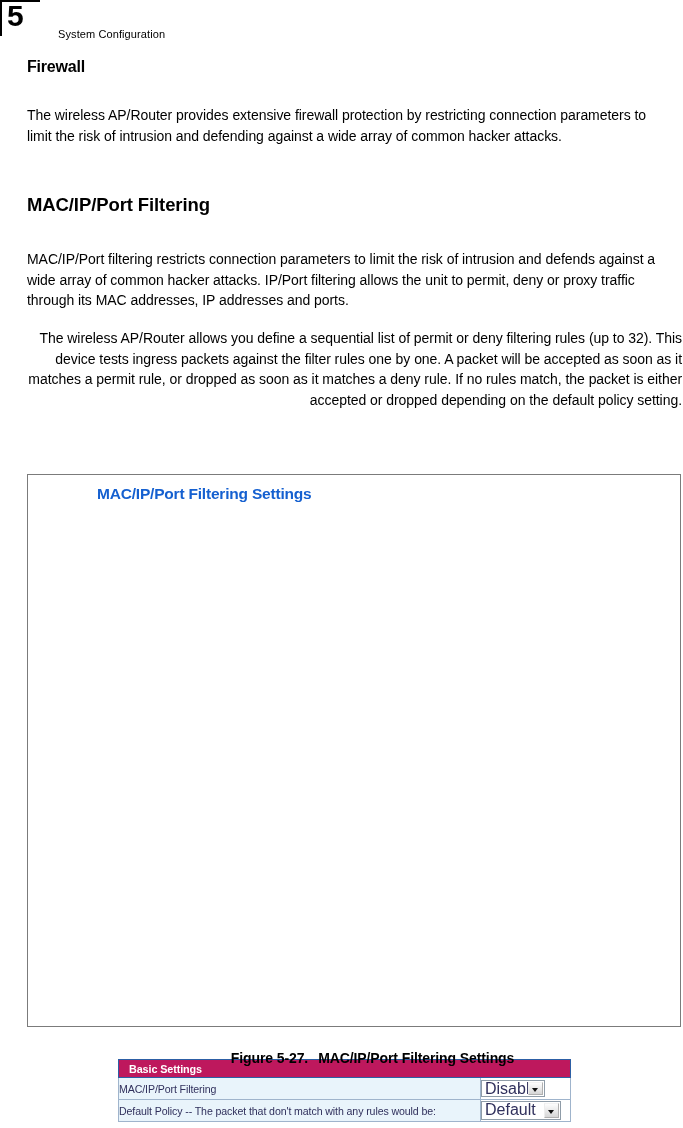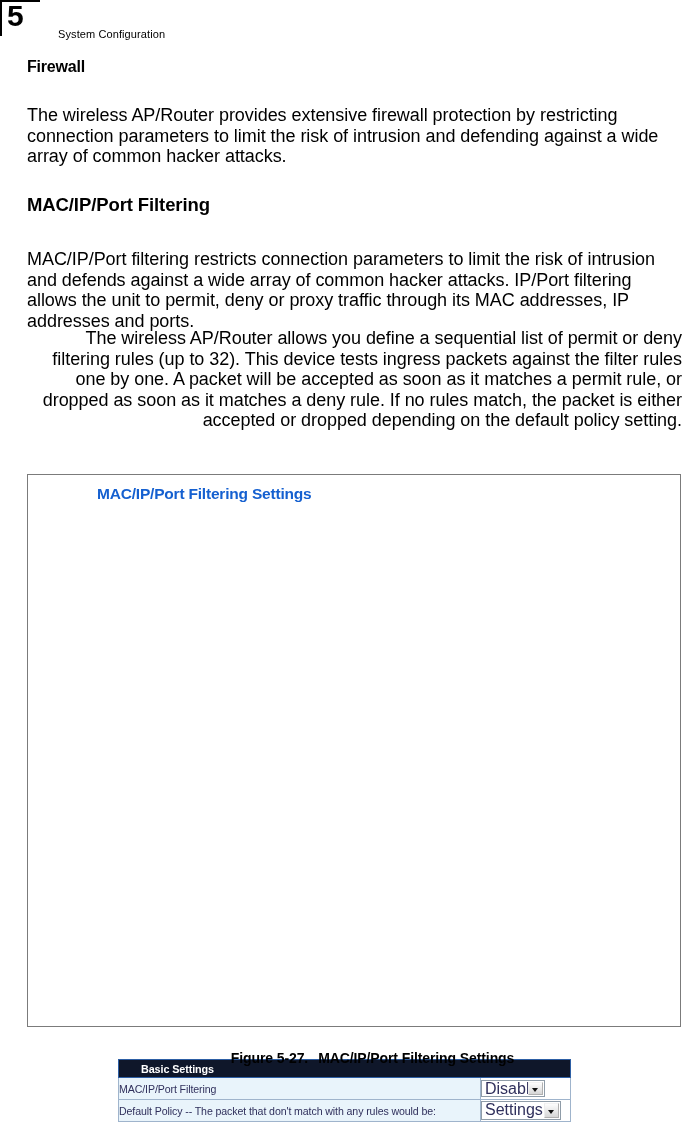--- a/index.html
+++ b/index.html
@@ -71,21 +71,21 @@
     position: absolute;
     left: 27px;
     font-size: 18.5px;
     font-weight: bold;
     letter-spacing: -0.1px;
   }
   .para {
     position: absolute;
     left: 27px;
     width: 655px;
-    font-size: 18px;
+    font-size: 14px;
     line-height: 20.6px;
     letter-spacing: -0.05px;
   }
   #para-intro  { top: 105px; width: 640px; }
   #h2-macip    { top: 194px; }
   #para-macip1 { top: 249px; }
   #para-macip2 { top: 328px; text-align: right; }
 
   
   .figure-box {
@@ -139,27 +139,27 @@
     table-layout: fixed;
   }
   .tbl td {
     border: 1px solid #9fb4cc;
     padding: 0;
     vertical-align: middle;
     height: 22px;
     box-sizing: border-box;
   }
   .sec-head td {
-    background: #0f172a;
+    background: #be185d;
     color: #ffffff;
     font-weight: bold;
     font-size: 10.8px;
     border: 1px solid #2d5fa5;
     height: 18px;
-    padding-left: 22px;
+    padding-left: 10px;
     letter-spacing: -0.1px;
   }
   .lbl {
     background: #e9f4fb;
     padding-left: 5px;
     letter-spacing: -0.1px;
     color: #30305c;
   }
   .fld {
     background: #ffffff;
@@ -269,21 +269,21 @@
             <span class="sel sel-disable">
               <span>Disable</span>
               <span class="arrow"></span>
             </span>
           </td>
         </tr>
         <tr>
           <td class="lbl">Default Policy -- The packet that don't match with any rules would be:</td>
           <td class="fld">
             <span class="sel sel-dropped">
-              <span>Settings</span>
+              <span>Default</span>
               <span class="arrow"></span>
             </span>
           </td>
         </tr>
       </tbody>
     </table>
 
   </div>
 </div>
 

